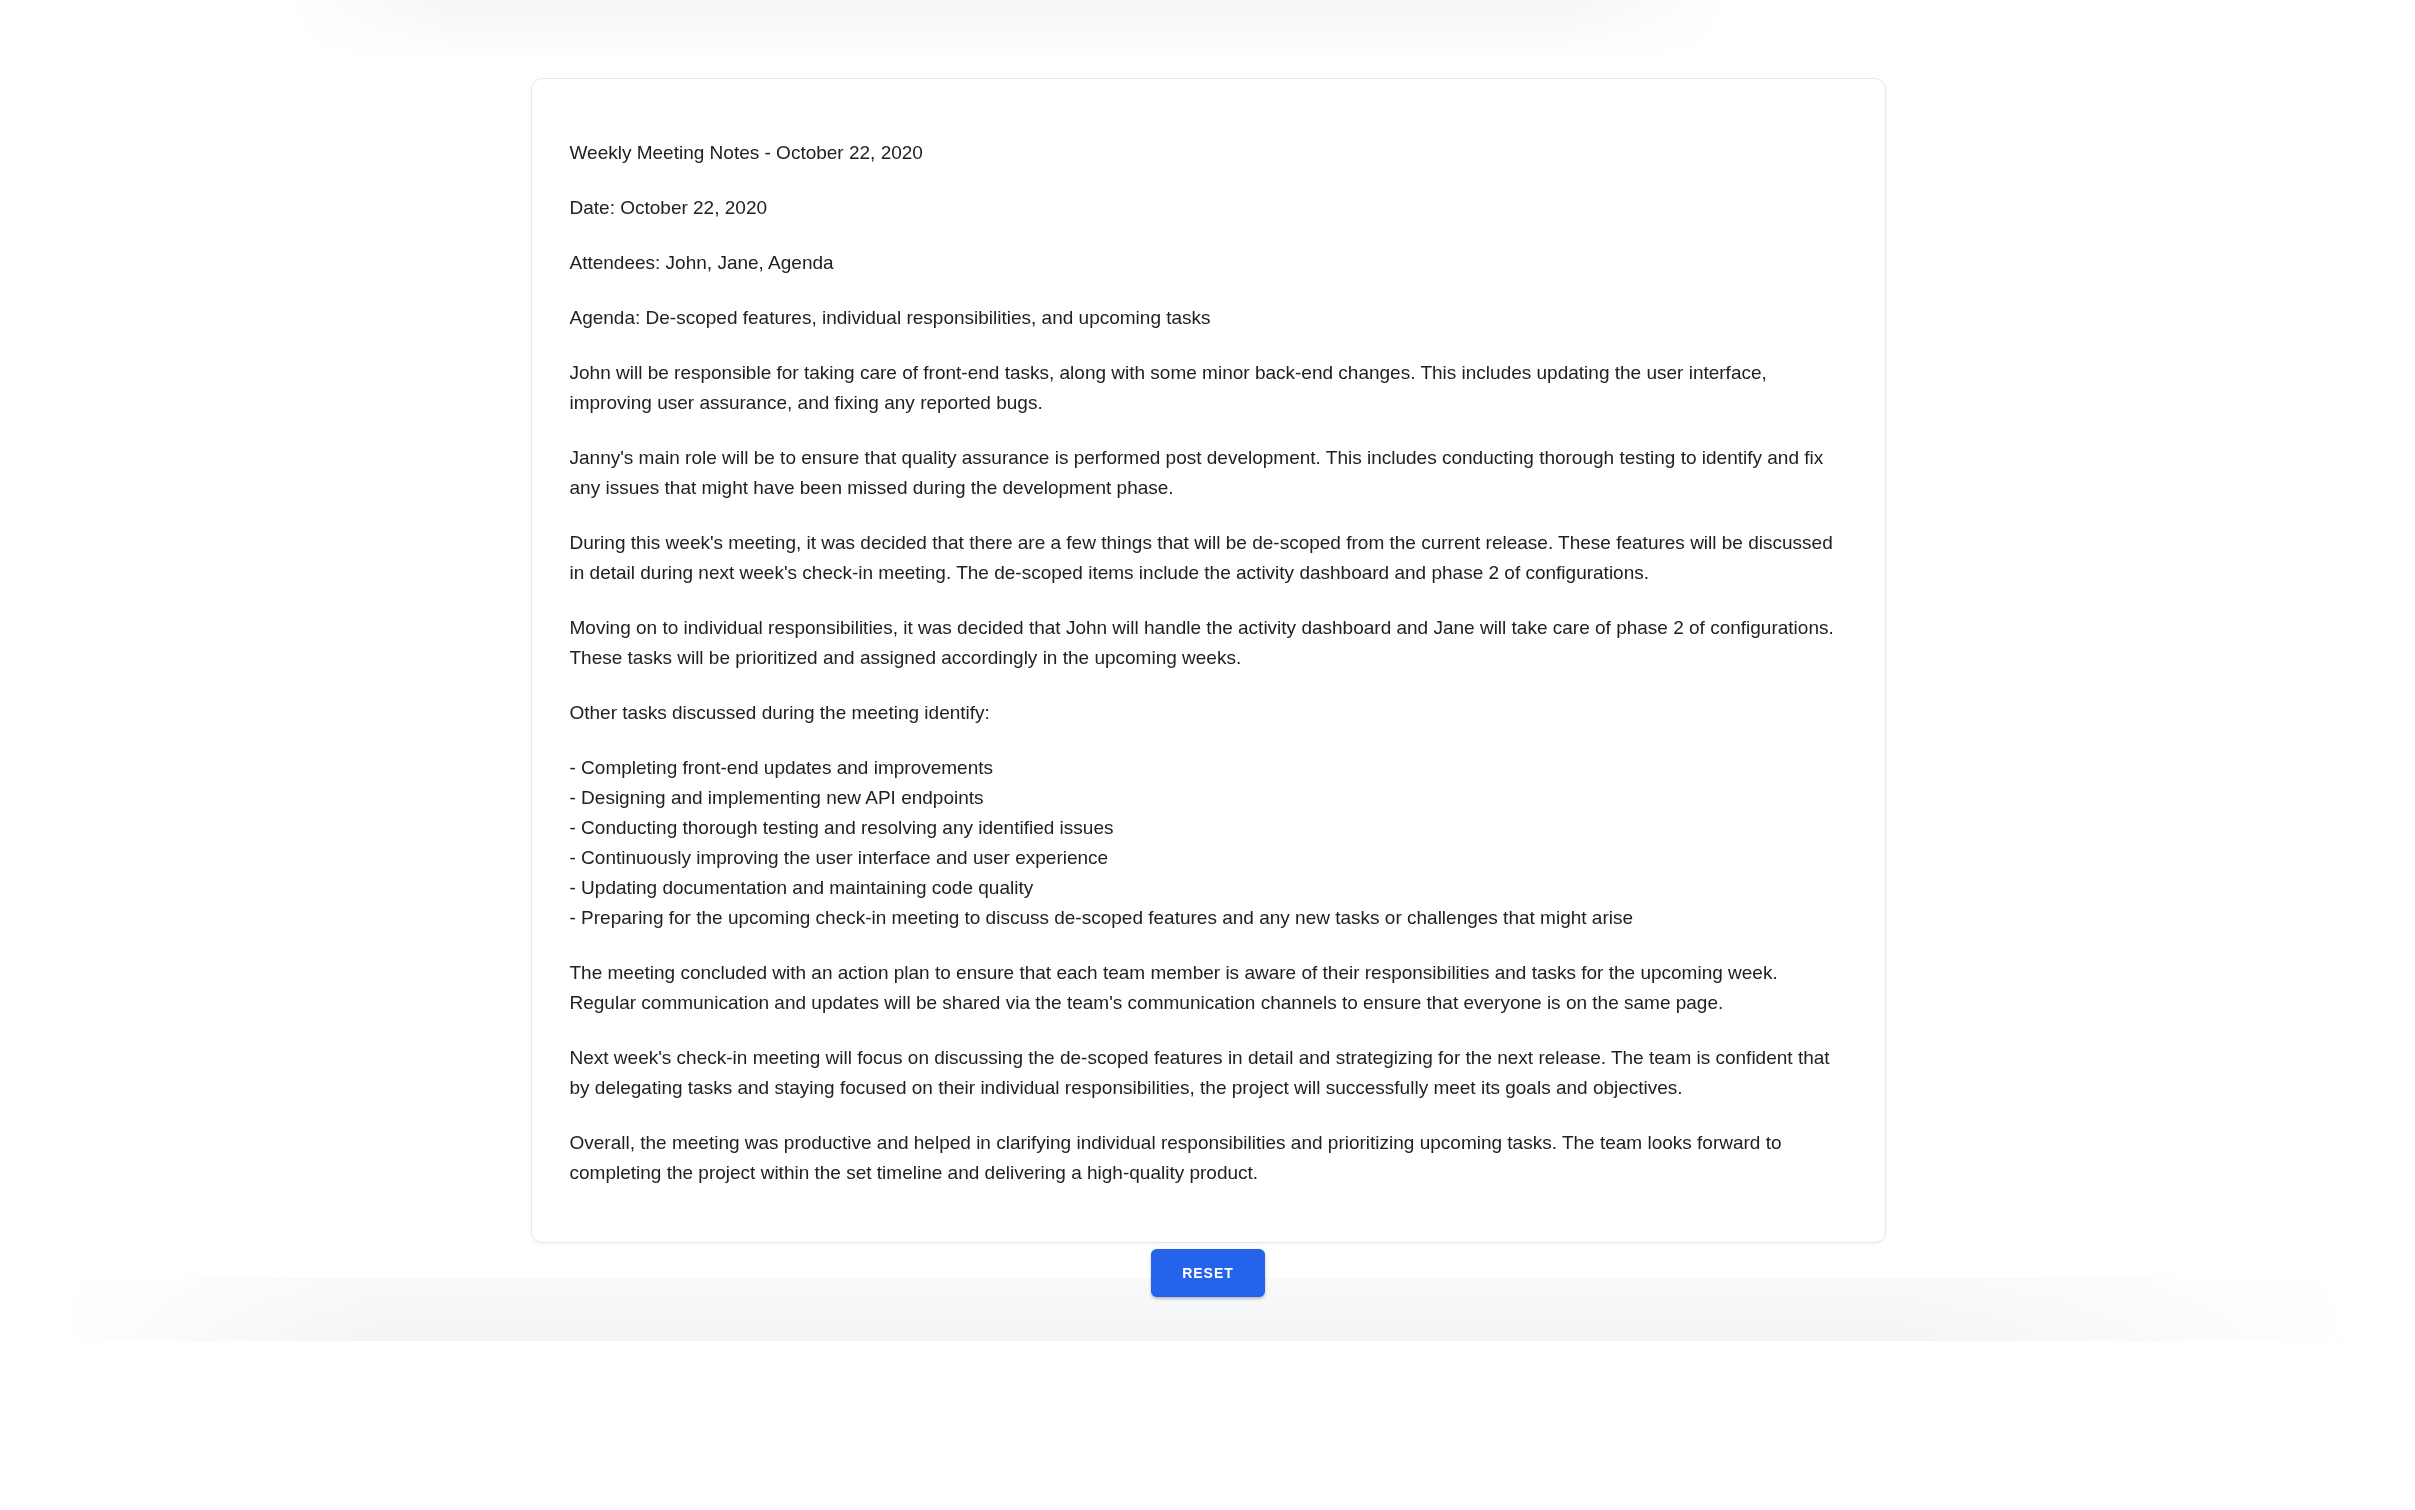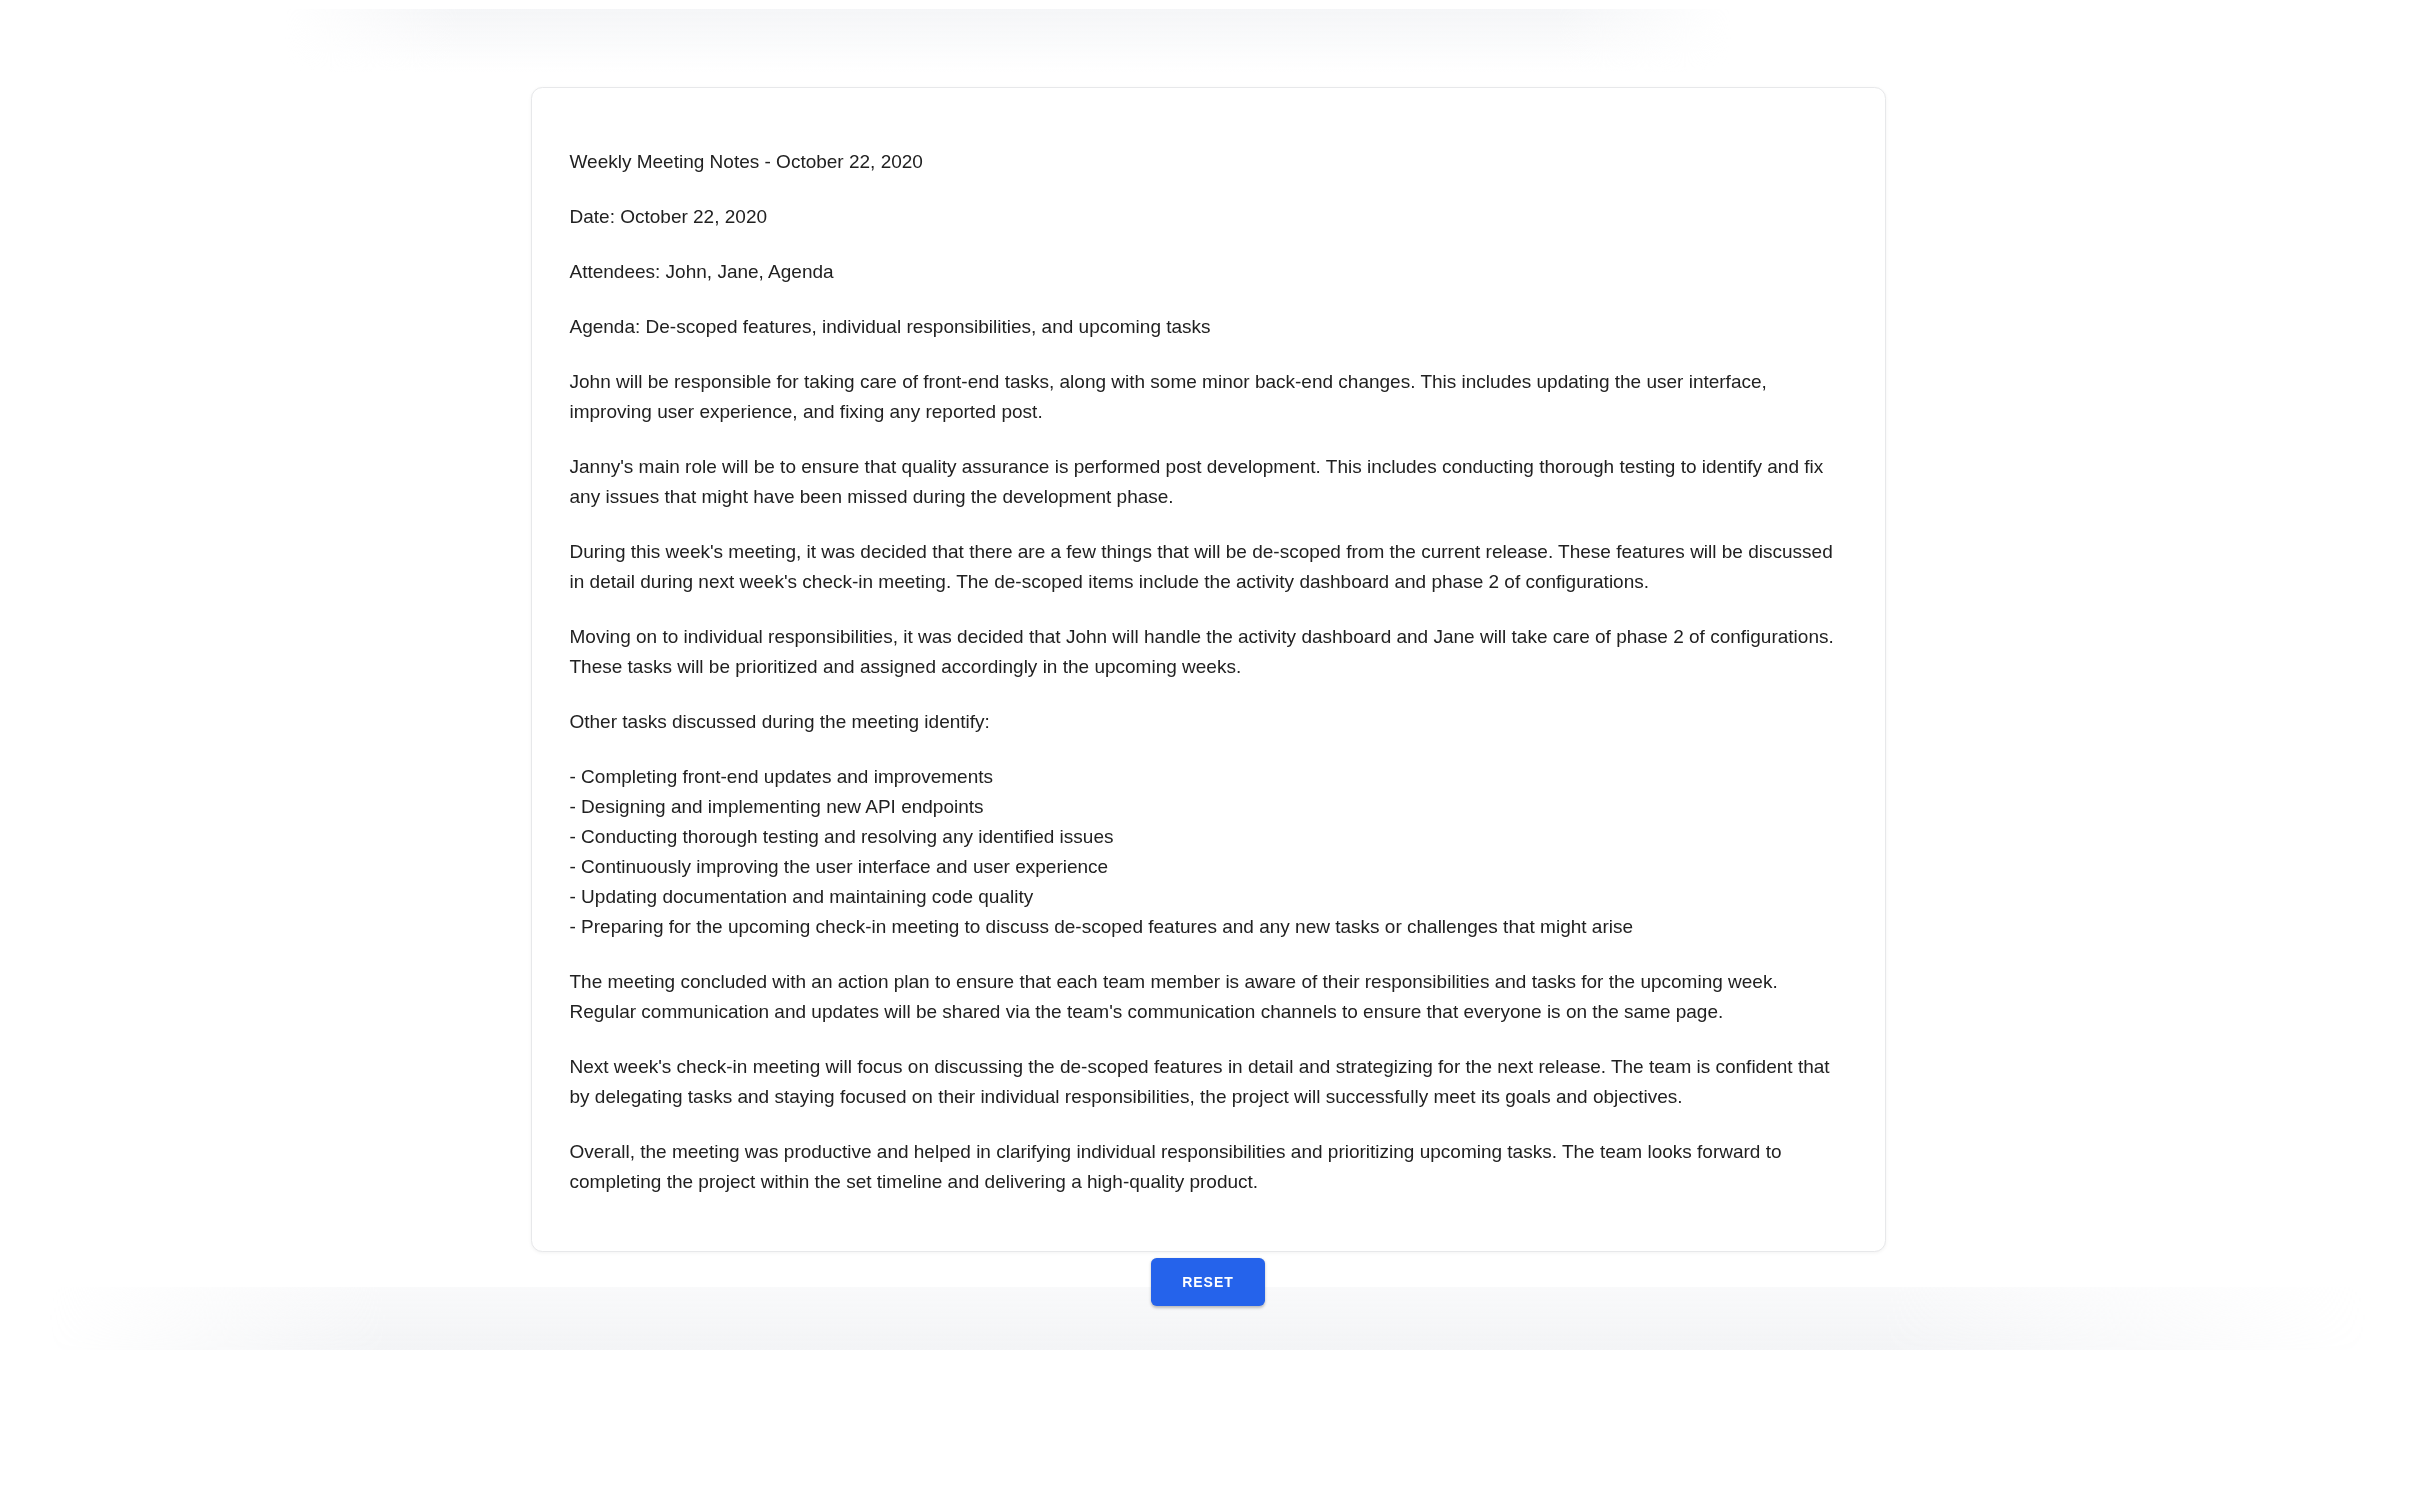--- a/index.html
+++ b/index.html
@@ -15,21 +15,20 @@
     height: 1510px;
     overflow: hidden;
     background: #ffffff;
     font-family: "Liberation Sans", "DejaVu Sans", sans-serif;
   }
   .page {
     position: relative;
     width: 2416px;
     height: 1341px;
     background: #ffffff;
-    margin-top: 9px;
   }
   
   .band-top {
     position: absolute;
     top: 0; left: 285px;
     width: 1446px; height: 63px;
     background: linear-gradient(to bottom, rgba(244,245,247,0.95), rgba(244,245,247,0));
     -webkit-mask-image: linear-gradient(to right, transparent 0%, #000 12%, #000 88%, transparent 100%);
     mask-image: linear-gradient(to right, transparent 0%, #000 12%, #000 88%, transparent 100%);
     pointer-events: none;
@@ -94,21 +93,21 @@
   <div class="band-top"></div>
   <div class="band-bottom"></div>
 
   <div class="content">
     <div class="card">
 
     <p>Weekly Meeting Notes - October 22, 2020</p>
         <p>Date: October 22, 2020</p>
         <p>Attendees: John, Jane, Agenda</p>
         <p>Agenda: De-scoped features, individual responsibilities, and upcoming tasks</p>
-        <p>John will be responsible for taking care of front-end tasks, along with some minor back-end changes. This includes updating the user interface, improving user experience, and fixing any reported post.</p>
+        <p>John will be responsible for taking care of front-end tasks, along with some minor back-end changes. This includes updating the user interface, improving user assurance, and fixing any reported bugs.</p>
         <p>Janny's main role will be to ensure that quality assurance is performed post development. This includes conducting thorough testing to identify and fix any issues that might have been missed during the development phase.</p>
         <p>During this week's meeting, it was decided that there are a few things that will be de-scoped from the current release. These features will be discussed in detail during next week's check-in meeting. The de-scoped items include the activity dashboard and phase 2 of configurations.</p>
         <p>Moving on to individual responsibilities, it was decided that John will handle the activity dashboard and Jane will take care of phase 2 of configurations. These tasks will be prioritized and assigned accordingly in the upcoming weeks.</p>
         <p>Other tasks discussed during the meeting identify:</p>
         <p>- Completing front-end updates and improvements
 - Designing and implementing new API endpoints
 - Conducting thorough testing and resolving any identified issues
 - Continuously improving the user interface and user experience
 - Updating documentation and maintaining code quality
 - Preparing for the upcoming check-in meeting to discuss de-scoped features and any new tasks or challenges that might arise</p>

